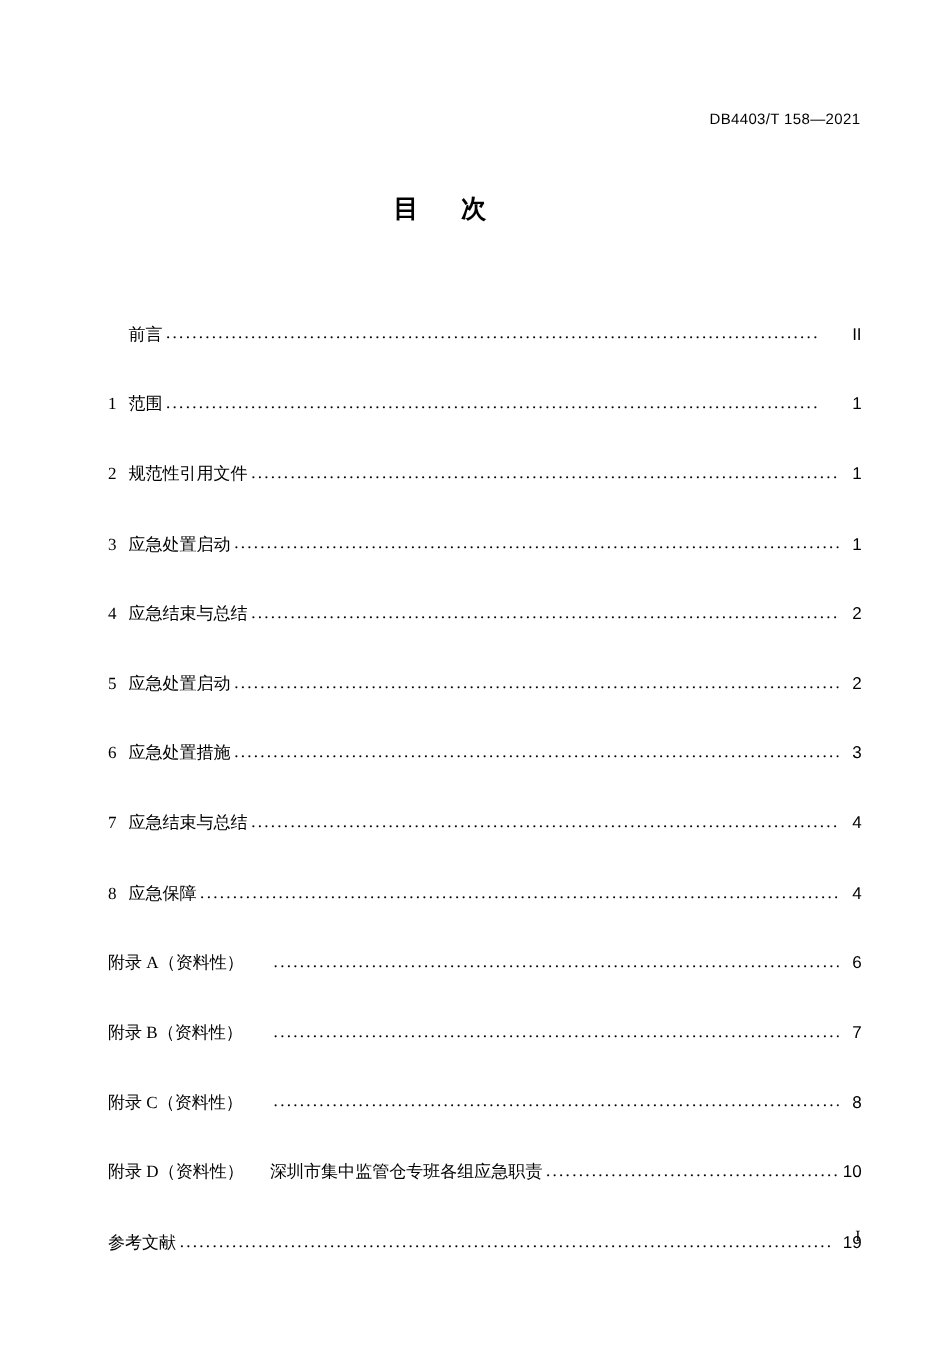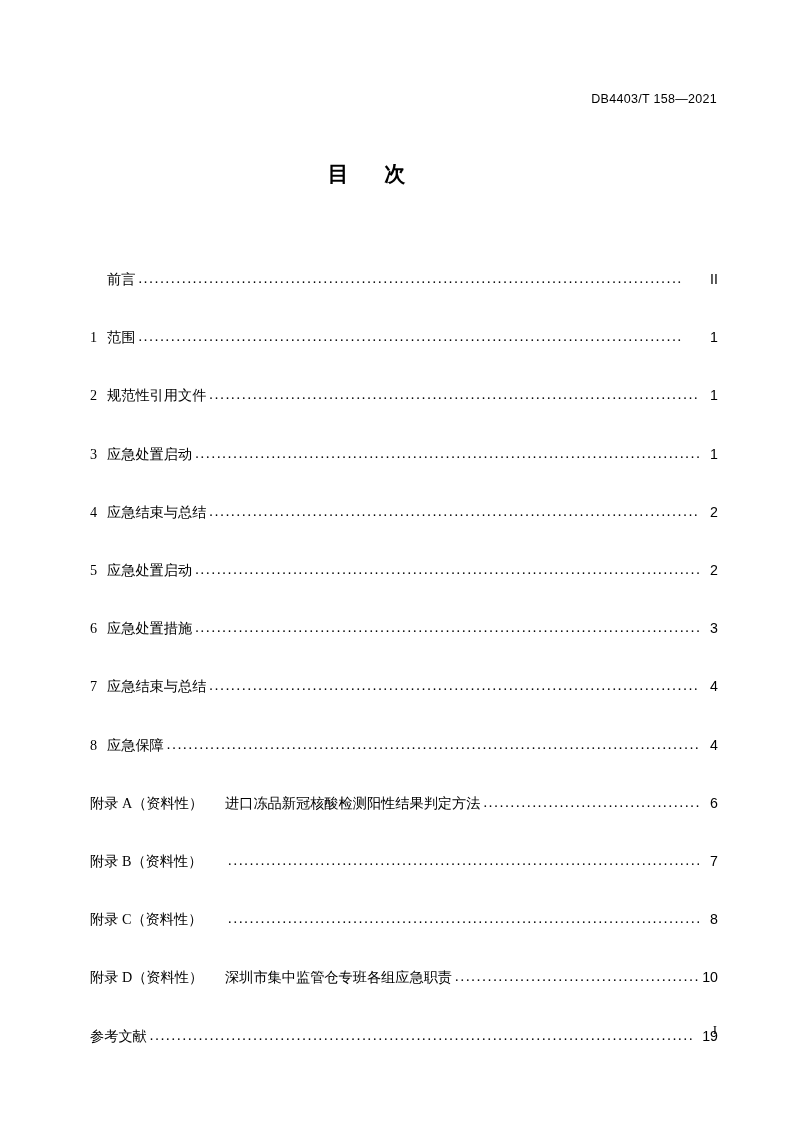--- a/index.html
+++ b/index.html
@@ -170,21 +170,20 @@
 
     <div class="toc-row gap-extra">
       <span class="num">8</span>
       <span class="label">应急保障</span>
       <span class="dots">....................................................................................................</span>
       <span class="pg">4</span>
     </div>
 
     <div class="toc-row">
       <span class="annex-name">附录 A（资料性）</span>
-      <span class="annex-title">进口冻品新冠核酸检测阳性结果判定方法</span>
       <span class="dots">....................................................................................................</span>
       <span class="pg">6</span>
     </div>
 
     <div class="toc-row">
       <span class="annex-name">附录 B（资料性）</span>
       <span class="dots">....................................................................................................</span>
       <span class="pg">7</span>
     </div>
 

